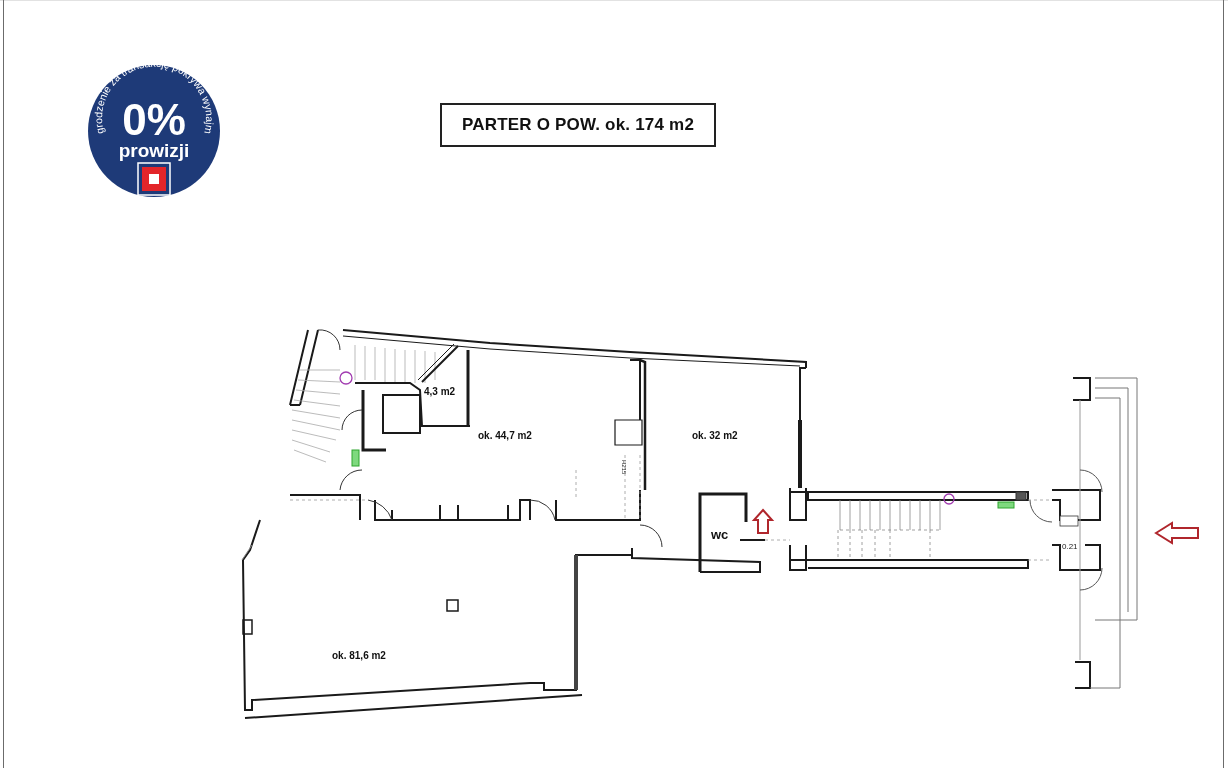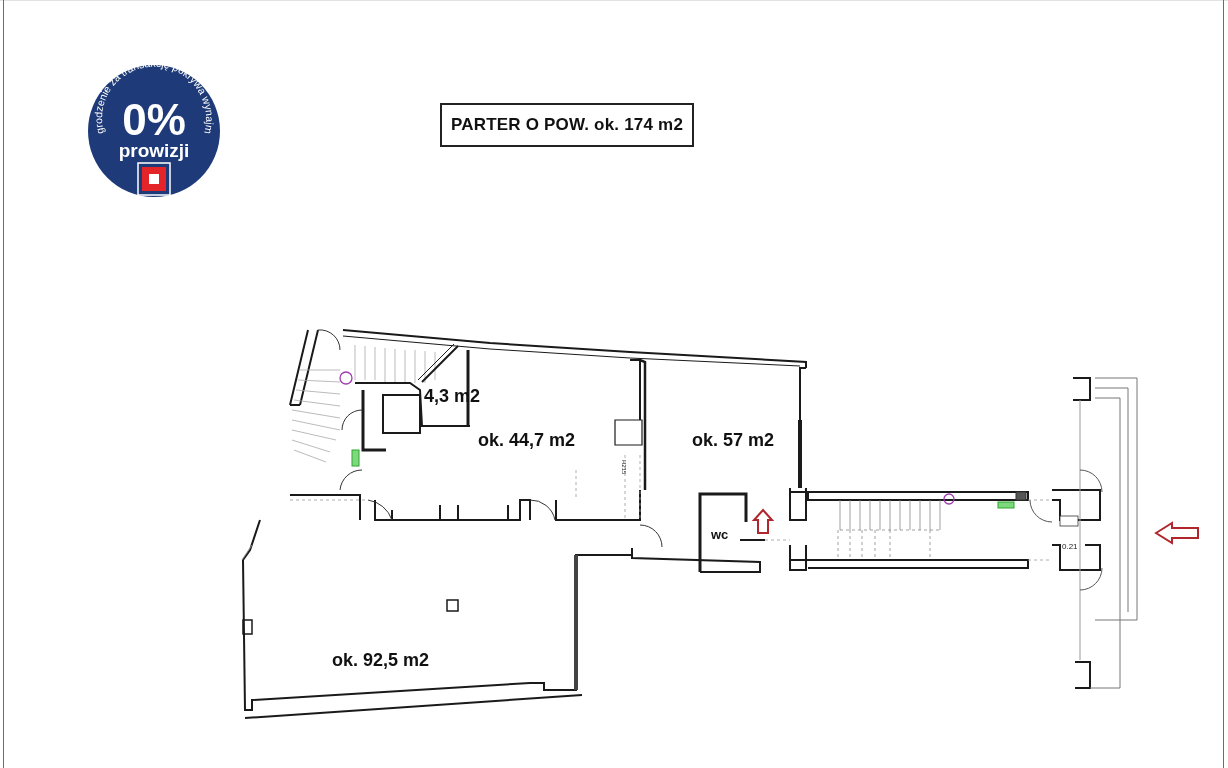--- a/index.html
+++ b/index.html
@@ -8,28 +8,28 @@
     background: #ffffff;
     font-family: "Liberation Sans", sans-serif;
   }
   .frame-line { position: absolute; top: 0; width: 1px; height: 768px; background: #6b6b6b; }
   .frame-top { position: absolute; left: 0; top: 0; width: 1228px; height: 1px; background: #e2e2e2; }
 
   .badge {
     position: absolute; left: 86px; top: 55px; width: 136px; height: 146px;
   }
   .title-box {
-    position: absolute; left: 440px; top: 103px; width: 254px; height: 44px;
+    position: absolute; left: 440px; top: 103px; width: 276px; height: 44px;
     border: 2px solid #222; box-sizing: border-box;
     display: flex; align-items: center; justify-content: center;
     font-weight: bold; font-size: 17px; color: #111; letter-spacing: 0.2px;
   }
   .plan { position: absolute; left: 0; top: 0; }
   .room-label {
-    position: absolute; font-weight: bold; font-size: 18px; color: #111; white-space: nowrap;
+    position: absolute; font-weight: bold; font-size: 10px; color: #111; white-space: nowrap;
   }
   .small-label {
     position: absolute; font-size: 8px; color: #222; white-space: nowrap;
   }
 </style>
 </head>
 <body>
 
 <div class="frame-top"></div>
 <div class="frame-line" style="left:3px"></div>
@@ -147,18 +147,18 @@
 
   <rect x="1060" y="516" width="18" height="10" fill="#fff" stroke="#333" stroke-width="0.8"></rect>
 
   <path d="M763 510 L772 520 L768 520 L768 533 L758 533 L758 520 L754 520 Z" fill="#fff" stroke="#b0262c" stroke-width="2"></path>
 
   <path d="M1156 533 L1172 523 L1172 528 L1198 528 L1198 538 L1172 538 L1172 543 Z" fill="#fff" stroke="#b0262c" stroke-width="2"></path>
 </svg>
 
 <div class="room-label" style="left:424px;top:386px;">4,3 m2</div>
 <div class="room-label" style="left:478px;top:430px;">ok. 44,7 m2</div>
-<div class="room-label" style="left:692px;top:430px;">ok. 57 m2</div>
+<div class="room-label" style="left:692px;top:430px;">ok. 32 m2</div>
 <div class="room-label" style="left:711px;top:527px;font-size:13px;">wc</div>
-<div class="room-label" style="left:332px;top:650px;">ok. 92,5 m2</div>
+<div class="room-label" style="left:332px;top:650px;">ok. 81,6 m2</div>
 
 <div class="small-label" style="left:1062px;top:517px;margin-top:25px;">0.21</div>
 <div class="small-label" style="left:627px;top:460px;font-size:6px;transform:rotate(90deg);transform-origin:left top;">H215</div>
 
 </body></html>

